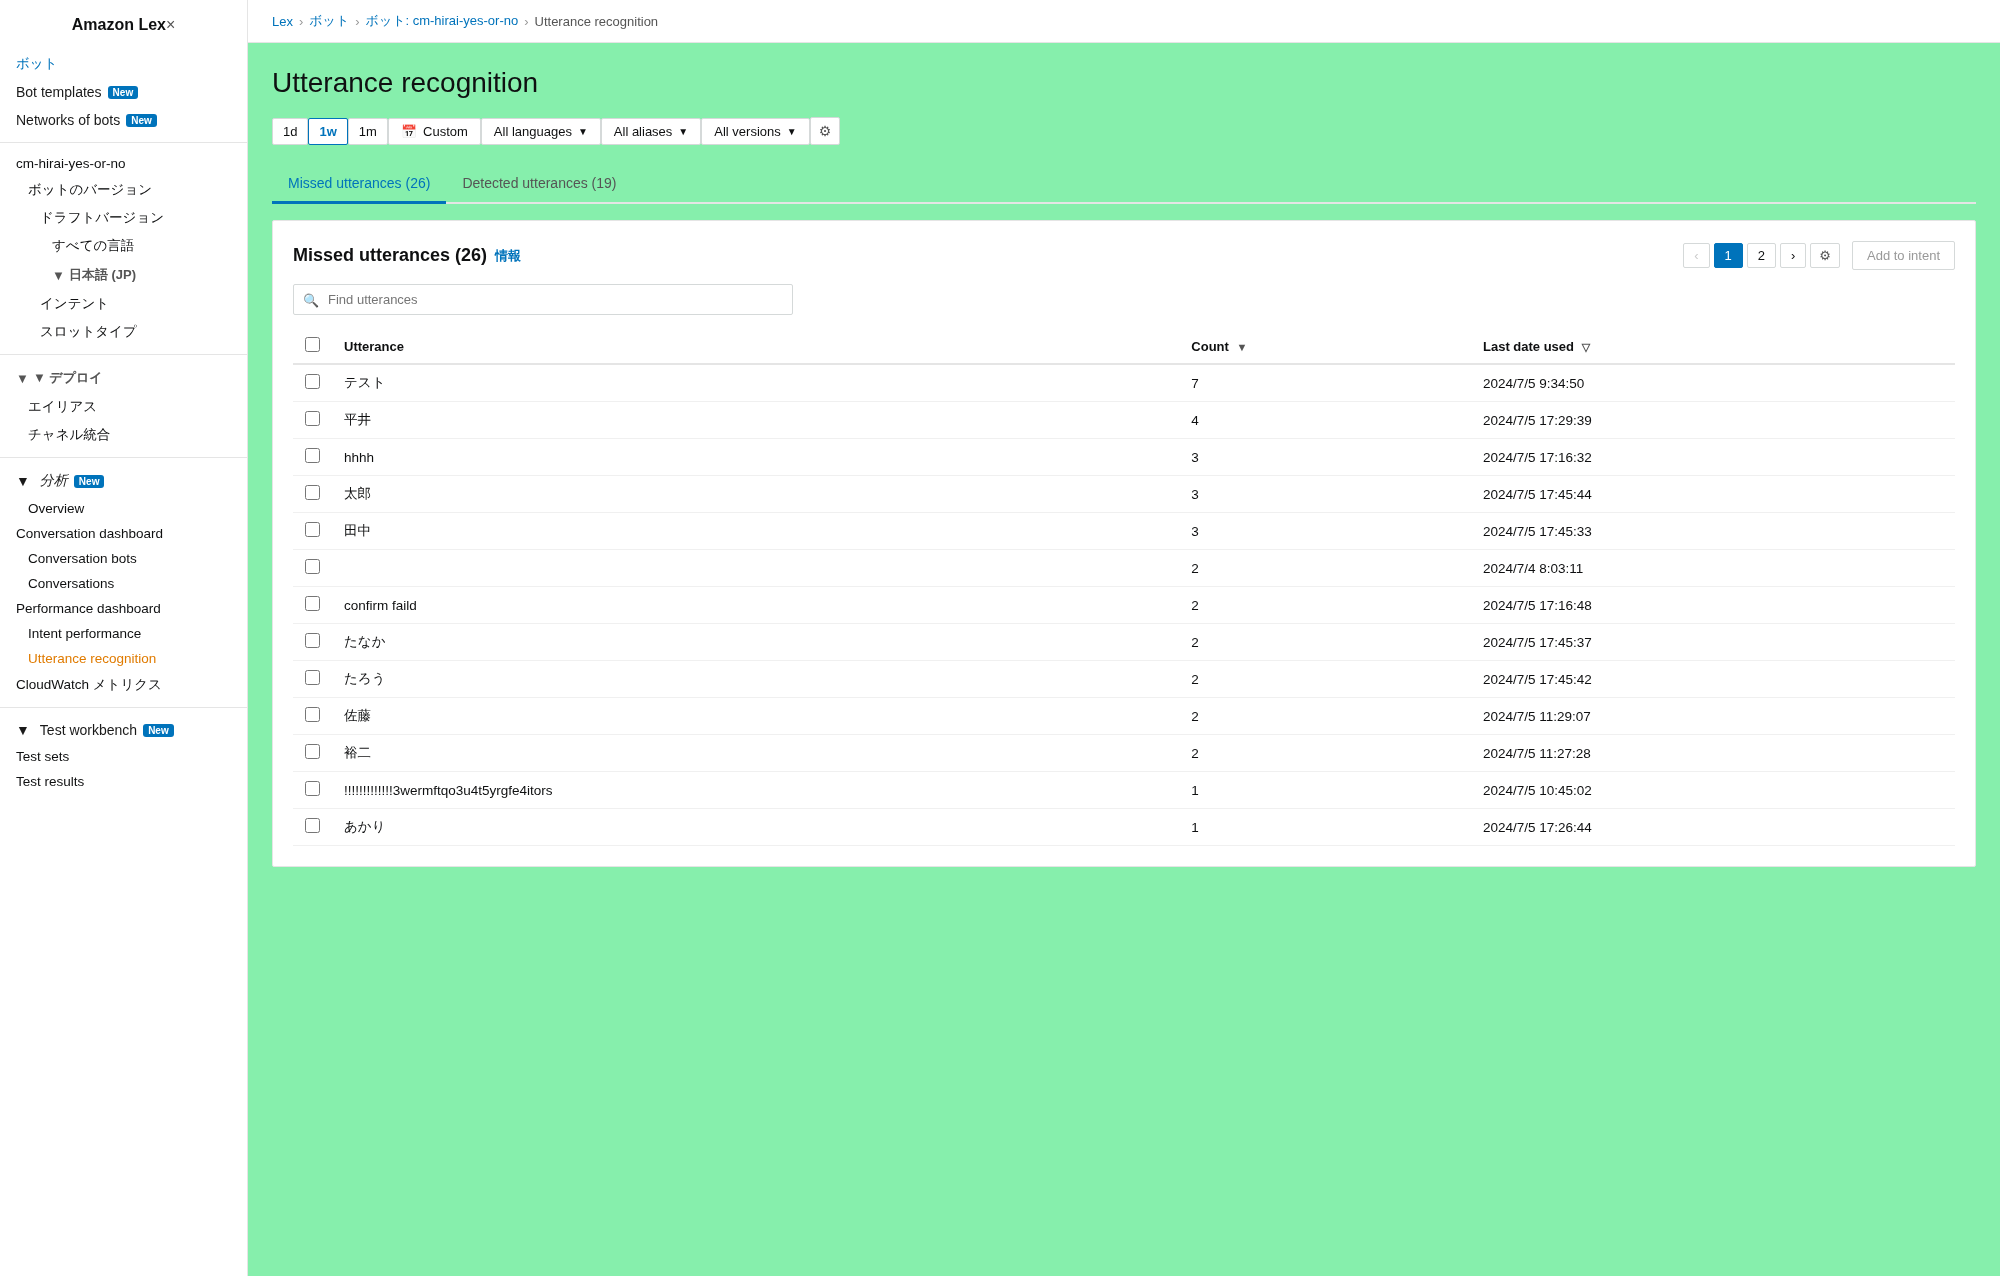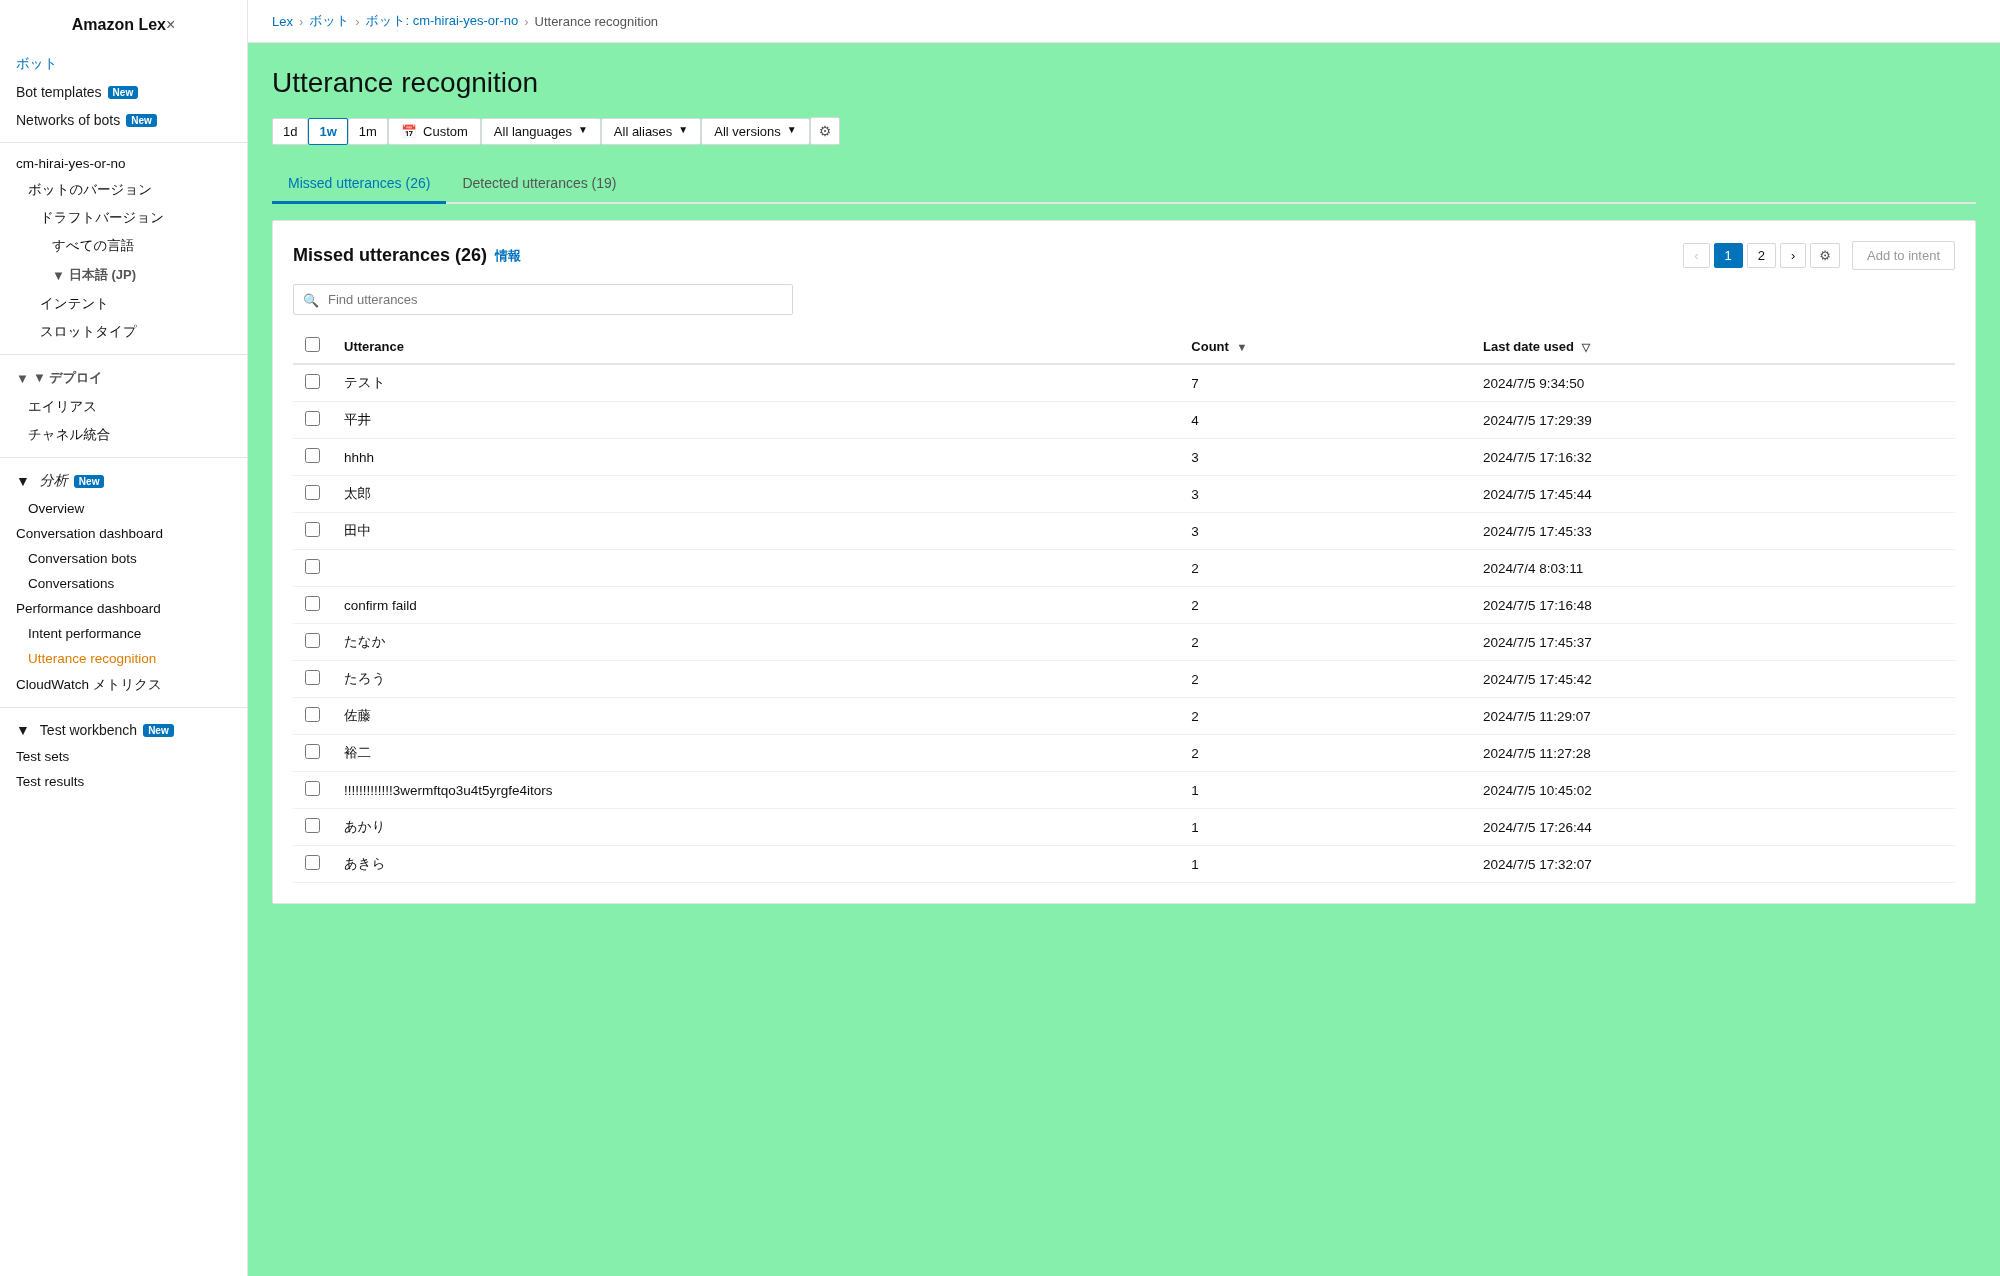--- a/index.html
+++ b/index.html
@@ -29,21 +29,21 @@
     .breadcrumb-sep { color: #999; }
 
     .content { padding: 24px; }
     .page-title { font-size: 28px; font-weight: 400; color: #0f1011; margin-bottom: 18px; }
 
     
     .toolbar { display: flex; align-items: center; gap: 0; margin-bottom: 20px; flex-wrap: wrap; }
     .time-btn { padding: 5px 10px; border: 1px solid #d5d9d9; background: #fff; cursor: pointer; border-radius: 2px; font-size: 13px; color: #0f1011; }
     .time-btn.active { color: #0073bb; font-weight: 600; border-color: #0073bb; }
     .custom-btn { display: flex; align-items: center; gap: 6px; padding: 5px 12px; border: 1px solid #d5d9d9; background: #fff; cursor: pointer; border-radius: 2px; font-size: 13px; color: #0f1011; }
-    .dropdown-btn { display: flex; align-items: flex-start; gap: 6px; padding: 5px 12px; border: 1px solid #d5d9d9; background: #fff; cursor: pointer; border-radius: 2px; font-size: 13px; color: #0f1011; }
+    .dropdown-btn { display: flex; align-items: center; gap: 6px; padding: 5px 12px; border: 1px solid #d5d9d9; background: #fff; cursor: pointer; border-radius: 2px; font-size: 13px; color: #0f1011; }
     .dropdown-btn .arrow { font-size: 10px; }
     .gear-btn { padding: 5px 8px; border: 1px solid #d5d9d9; background: #fff; cursor: pointer; border-radius: 2px; font-size: 14px; color: #555; }
 
     
     .tabs { display: flex; border-bottom: 2px solid #e5e5e5; margin-bottom: 0; }
     .tab { padding: 10px 16px; cursor: pointer; font-size: 14px; color: #555; border-bottom: 3px solid transparent; margin-bottom: -2px; }
     .tab.active { color: #0073bb; border-bottom-color: #0073bb; font-weight: 500; }
 
     
     .panel { background: #fff; border: 1px solid #e5e5e5; border-radius: 2px; padding: 20px; margin-top: 16px; }
@@ -325,25 +325,17 @@
       <td>2024/7/5 10:45:02</td>
     </tr>
             <tr>
       <td class="checkbox-cell">
         <input type="checkbox" style="">
       </td>
       <td>あかり</td>
       <td>1</td>
       <td>2024/7/5 17:26:44</td>
     </tr>
-            <tr>
-      <td class="checkbox-cell">
-        <input type="checkbox" style="">
-      </td>
-      <td>あきら</td>
-      <td>1</td>
-      <td>2024/7/5 17:32:07</td>
-    </tr>
           </tbody>
       </table>
     </div>
   </div>
 </main>
 
 </body></html>

